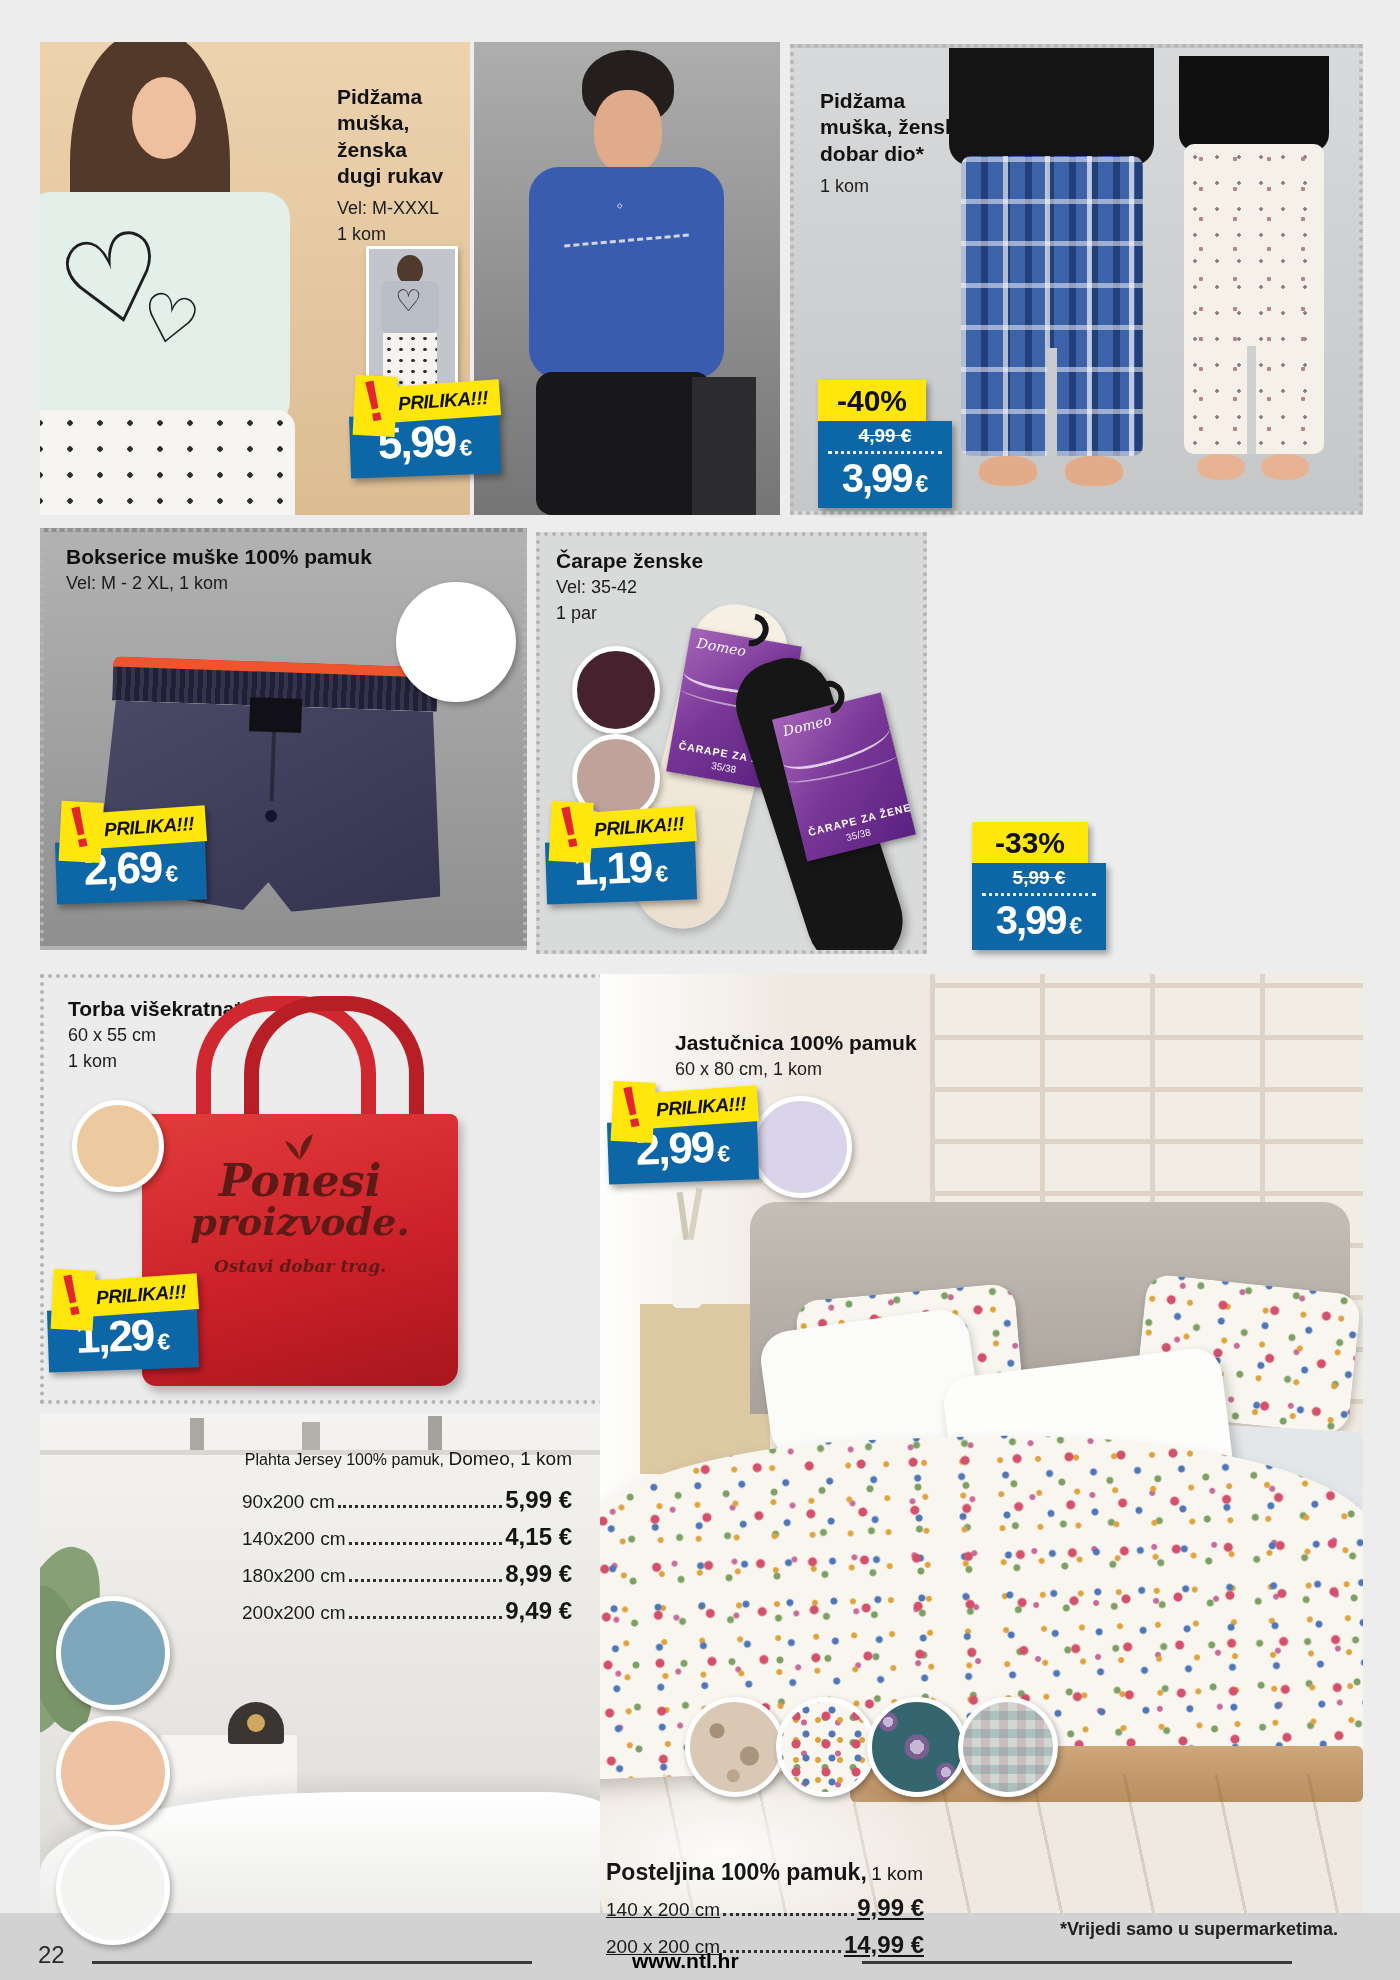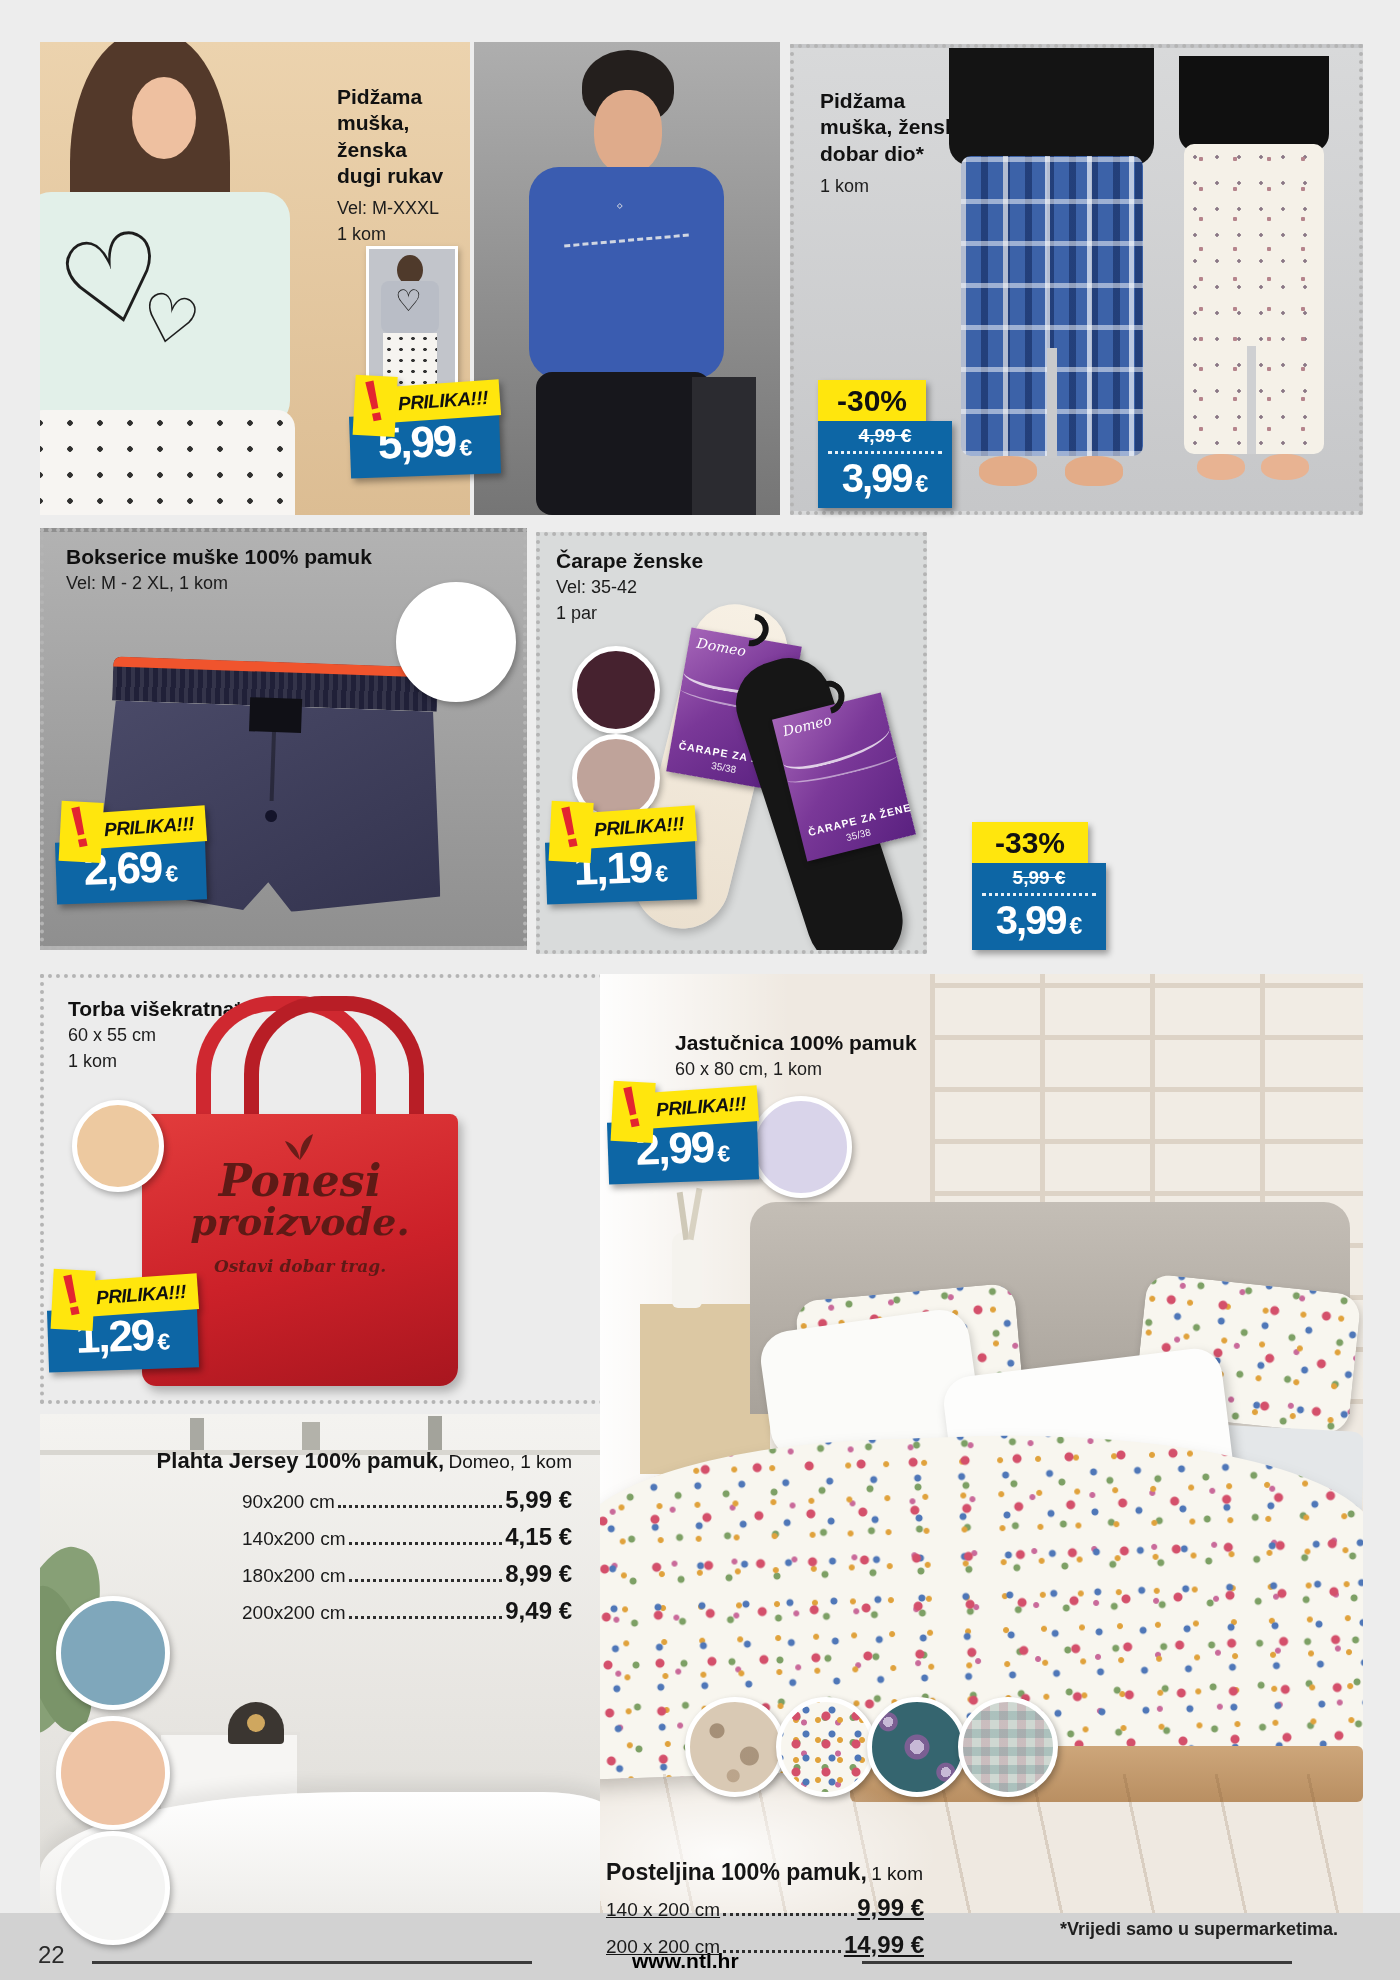--- a/index.html
+++ b/index.html
@@ -137,21 +137,21 @@
     <div class="abs" style="left:385px;top:8px;width:150px;height:452px;">
       <div class="seg" style="left:0;top:0;width:150px;height:96px;background:#101010;border-radius:0 0 18px 18px;"></div>
       <div class="seg" style="left:5px;top:88px;width:140px;height:310px;border-radius:10px;background-color:#f5f1e8;background-image:radial-gradient(circle,#b5848c 2px,transparent 2.5px),radial-gradient(circle,#8b7886 1.5px,transparent 2px);background-size:34px 30px,22px 26px;"></div>
       <div class="seg" style="left:68px;top:290px;width:9px;height:108px;background:#cfd0d2;"></div>
       <div class="seg" style="left:18px;top:398px;width:48px;height:26px;background:#e8b392;border-radius:45%;"></div>
       <div class="seg" style="left:82px;top:398px;width:48px;height:26px;background:#e8b392;border-radius:45%;"></div>
     </div>
   </div>
 
   <div class="badge" style="left:818px;top:380px;">
-    <div class="dflag" style="width:88px;">-30%</div>
+    <div class="dflag" style="width:88px;">-40%</div>
     <div class="pbox straight" style="min-width:118px;padding:2px 8px 10px;">
       <div class="old">4,99 €</div>
       <div class="sep"></div>
       <span class="pr" style="font-size:40px;">3,99</span><span class="cur">€</span>
     </div>
   </div>
 
   <div class="panel" style="left:40px;top:528px;width:479px;height:414px;background:linear-gradient(180deg,#b2b2b2,#8f8f8f);">
     <div class="abs" style="left:22px;top:12px;">
       <div class="ptitle">Bokserice muške 100% pamuk</div>
@@ -275,21 +275,21 @@
     <div class="seg" style="left:388px;top:2px;width:14px;height:34px;background:#a3a39b;"></div>
     <div class="seg" style="left:-30px;top:130px;width:80px;height:190px;background:#87a076;border-radius:50% 50% 40% 60%;transform:rotate(18deg);"></div>
     <div class="seg" style="left:-12px;top:170px;width:60px;height:150px;background:#7a9469;border-radius:50%;transform:rotate(-14deg);"></div>
     <div class="seg" style="left:118px;top:318px;width:142px;height:122px;background:#f6f5f3;box-shadow:inset 0 0 0 3px #e4e2de;"></div>
     <div class="seg" style="left:188px;top:288px;width:56px;height:42px;background:#3b3631;border-radius:28px 28px 4px 4px;">
       <div style="position:absolute;left:19px;top:12px;width:18px;height:18px;background:#cfa75f;border-radius:50%;"></div>
     </div>
     <div class="seg" style="left:0;top:378px;width:572px;height:121px;background:linear-gradient(180deg,#ffffff,#eeedea);border-top-left-radius:55% 80px;border-top-right-radius:12% 22px;box-shadow:0 -10px 16px rgba(0,0,0,.07);"></div>
 
     <div class="abs" style="right:40px;top:34px;width:440px;text-align:right;">
-      <span style="font-weight:bold;font-size:22px;">Plahta Jersey 100% pamuk,</span>
+      <span style="font-weight:normal;font-size:16px;">Plahta Jersey 100% pamuk,</span>
       <span style="font-size:19px;">Domeo, 1 kom</span>
     </div>
     <div class="abs" style="right:40px;top:72px;width:330px;">
       <div class="lrow">
         <span class="lsz">90x200 cm</span>
           <span class="ldots"></span>
           <span class="lpr">5,99 €</span>
       </div>
       <div class="lrow">
         <span class="lsz">140x200 cm</span>

